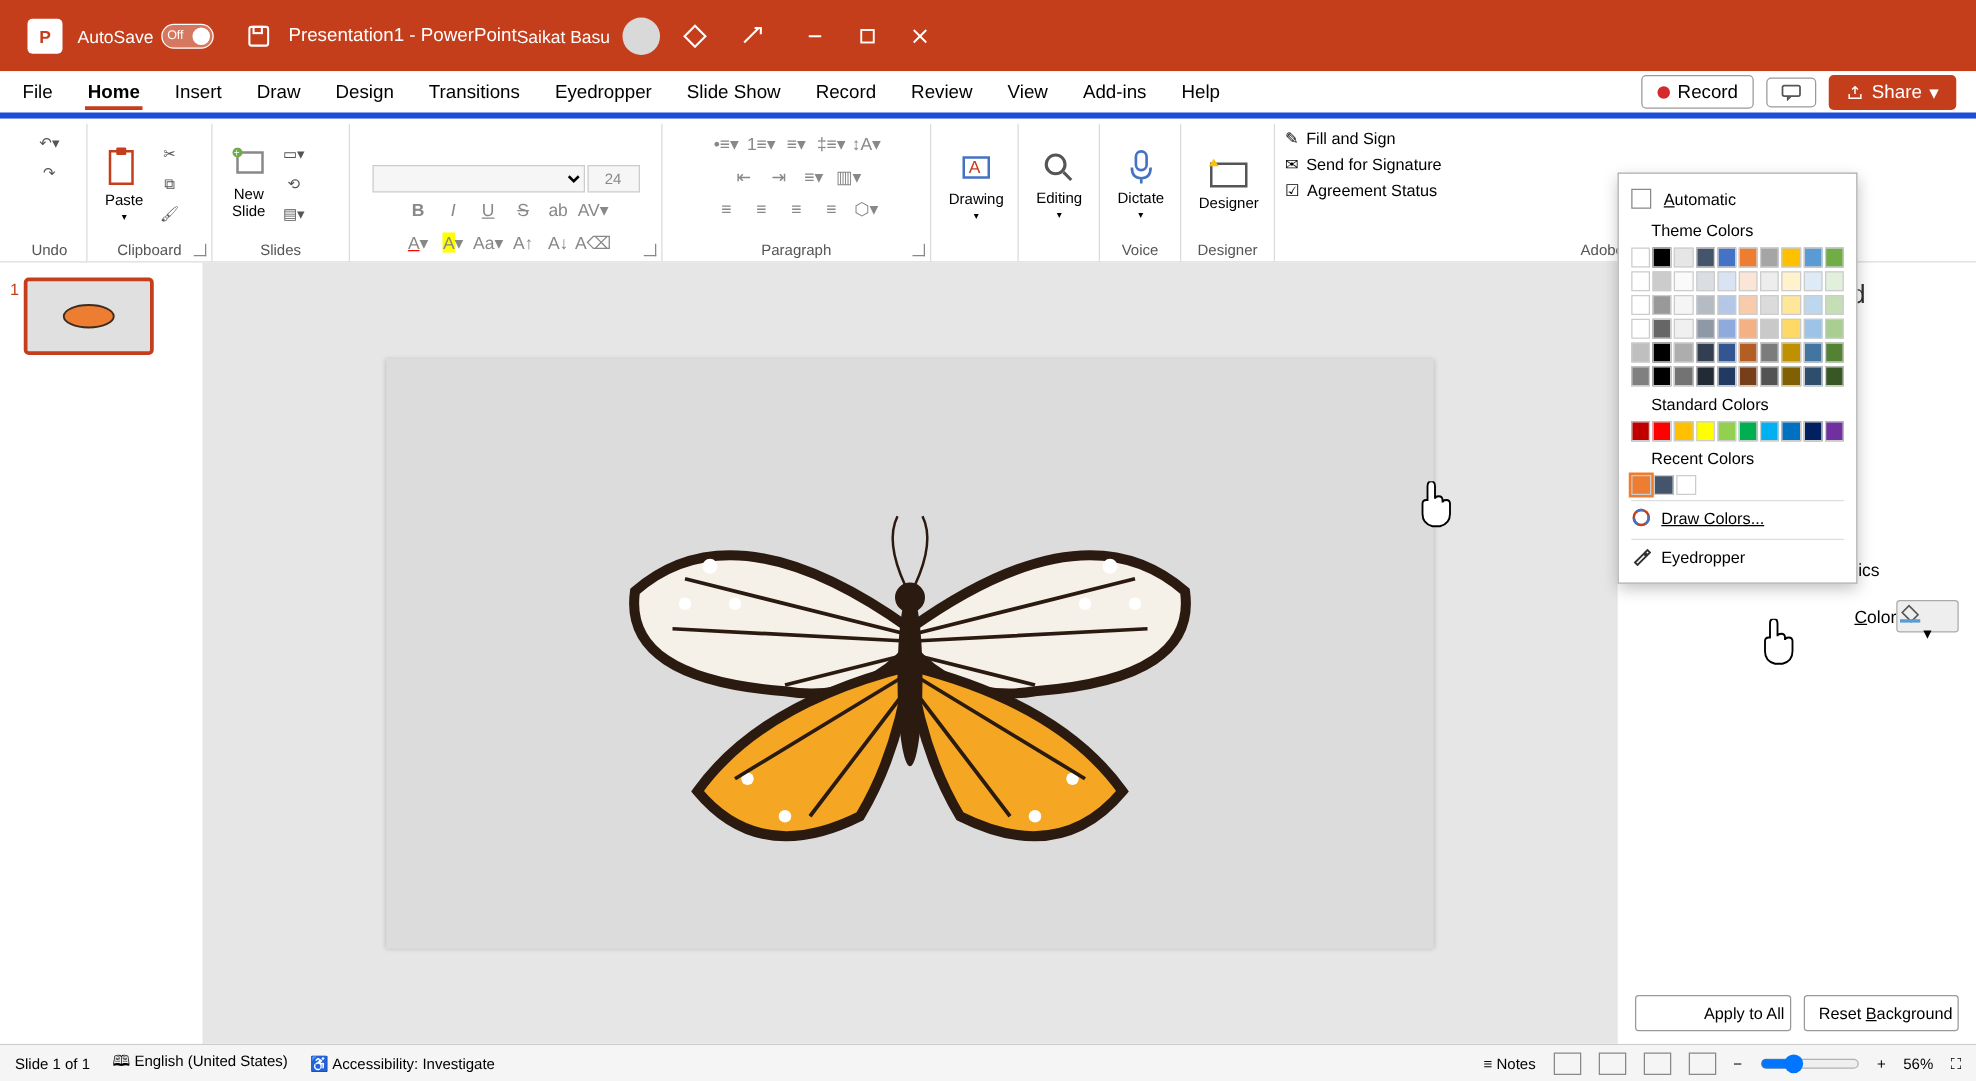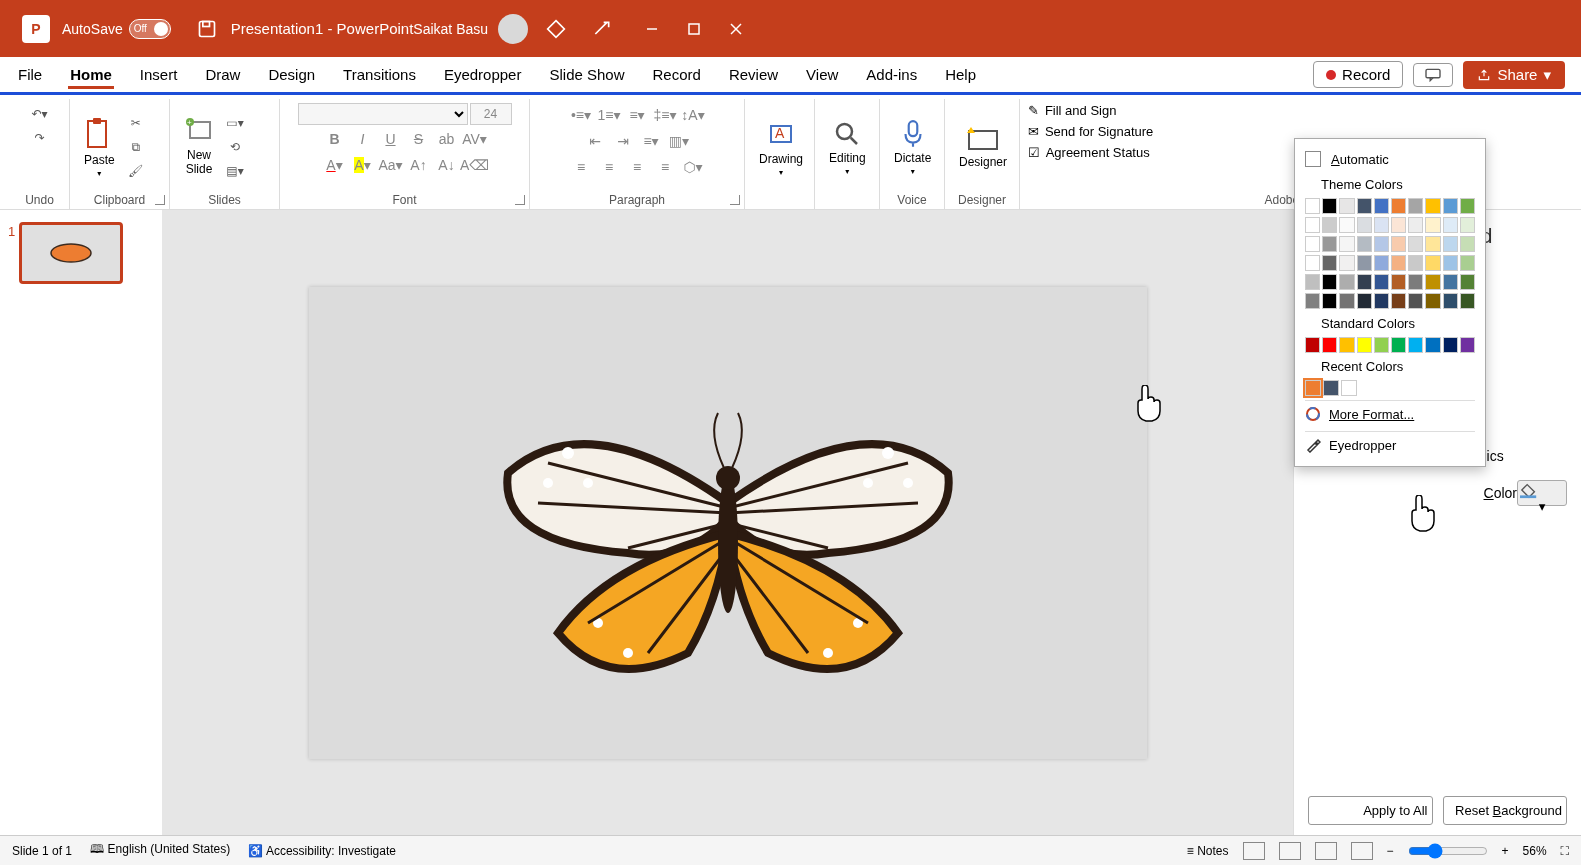--- a/index.html
+++ b/index.html
@@ -17,21 +17,21 @@
 .search-box { flex: 0 0 370px; height: 34px; background: rgba(255,255,255,0.25); border-radius: 6px; margin: 0 auto; display: flex; align-items: center; padding: 0 14px; gap: 12px; color: #fff; }
 .search-box input { background: transparent; border: none; color: #fff; font-size: 15px; outline: none; flex: 1; }
 .search-box input::placeholder { color: rgba(255,255,255,0.9); }
 .user { display: flex; align-items: center; gap: 10px; margin-right: 18px; font-size: 14px; }
 .avatar { width: 30px; height: 30px; border-radius: 15px; background: #d9d9d9; }
 .title-icons { display: flex; gap: 26px; align-items: center; margin-right: 12px; }
 .win-btns { display: flex; gap: 22px; margin-left: 18px; }
 .win-btn { width: 20px; height: 20px; display: flex; align-items: center; justify-content: center; }
 
 
-.tabs { height: 38px; background: #fff; border-bottom: 3px solid #1d4ed8; display: flex; align-items: center; padding: 0 16px; gap: 24px; font-size: 15px; }
+.tabs { height: 38px; background: #fff; border-bottom: 5px solid #1d4ed8; display: flex; align-items: center; padding: 0 16px; gap: 24px; font-size: 15px; }
 .tab { padding: 6px 2px; cursor: pointer; }
 .tab.active { border-bottom: 3px solid #c43e1c; font-weight: 600; padding-bottom: 3px; }
 .tabs-right { margin-left: auto; display: flex; gap: 10px; align-items: center; }
 .record-btn { border: 1px solid #999; border-radius: 4px; padding: 4px 12px; display: flex; align-items: center; gap: 6px; }
 .red-dot { width: 10px; height: 10px; background: #d62929; border-radius: 5px; }
 .comment-btn { border: 1px solid #999; border-radius: 4px; padding: 4px 10px; }
 .share-btn { background: #c43e1c; color: #fff; border-radius: 4px; padding: 5px 14px; display: flex; align-items: center; gap: 6px; }
 
 
 .ribbon { height: 115px; background: #fff; border-bottom: 1px solid #dcdcdc; display: flex; padding: 4px 10px 0; position: relative; }
@@ -217,21 +217,21 @@
       </div>
       <div class="stack">
         <div class="mini-icon">▭▾</div>
         <div class="mini-icon">⟲</div>
         <div class="mini-icon">▤▾</div>
       </div>
     </div>
     <div class="rib-label">Slides</div>
   </div>
   <div class="rib-group" style="width:250px;position:relative;">
-    <div class="rib-content stack" style="width:100%;">
+    <div class="rib-content stack" style="width:100%;margin-top:29px;">
       <div class="row">
         <select class="font-select"></select>
         <input class="size-select" value="24" style="">
       </div>
       <div class="row">
         <div class="fmt-btn">
             <b>B</b>
           </div>
         <div class="fmt-btn">
             <i>I</i>
@@ -556,21 +556,21 @@
   <div class="swatch-row" id="recent-row">
       <div class="sw" style="background: rgb(237, 125, 49); outline: rgb(237, 125, 49) solid 2px;"></div>
       <div class="sw" style="background: rgb(68, 84, 106);"></div>
       <div class="sw" style="background: rgb(255, 255, 255);"></div>
     </div>
   <div class="pop-link">
     <svg width="16" height="16" viewBox="0 0 16 16">
         <circle cx="8" cy="8" r="6" fill="none" stroke="#c43e1c" stroke-width="2"></circle>
         <circle cx="8" cy="8" r="6" fill="none" stroke="#4472c4" stroke-width="2" stroke-dasharray="6 6"></circle>
       </svg>
-    <span class="underline">More Format...</span>
+    <span class="underline">Draw Colors...</span>
   </div>
   <div class="pop-link">
     <svg width="16" height="16" viewBox="0 0 16 16">
         <path d="M3 13 L10 6 L12 8 L5 15 Z M11 5 L13 3 L15 5 L13 7 Z" fill="none" stroke="#333" stroke-width="1.5"></path>
       </svg>
     <span>Eyedropper</span>
   </div>
 </div>
 
 <svg class="cursor-hand" style="left:1132px;top:385px;" viewBox="0 0 32 38">

